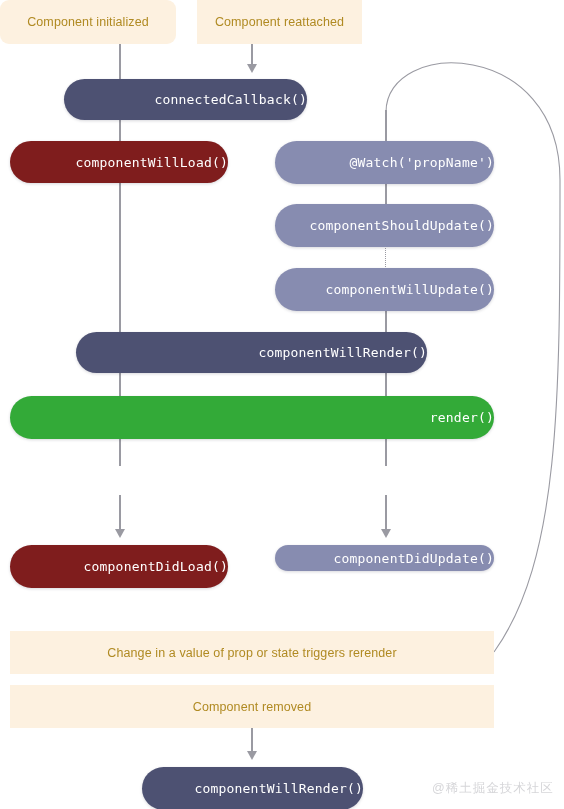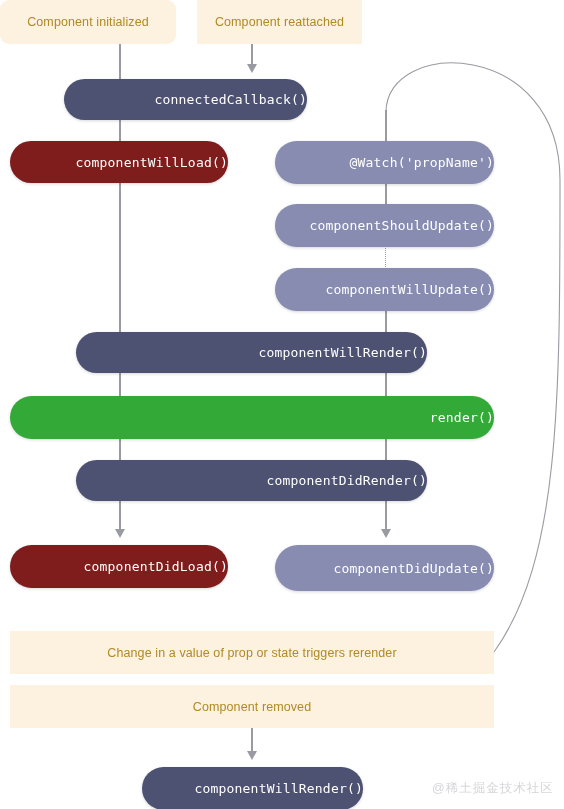--- a/index.html
+++ b/index.html
@@ -147,29 +147,26 @@
   </div>
 
   <div class="pill slate" style="left:76px; top:332px; width:351px; height:41px;">
     <span>componentWillRender()</span>
   </div>
 
   <div class="pill green" style="left:10px; top:396px; width:484px; height:43px;">
     <span>render()</span>
   </div>
 
-  <div class="pill slate" style="left:76px; top:460px; width:351px; height:41px;">
-    <span>componentDidRender()</span>
-  </div>
 
   <div class="pill dark" style="left:10px; top:545px; width:218px; height:43px;">
     <span>componentDidLoad()</span>
   </div>
 
-  <div class="pill lavender" style="left:275px; top:545px; width:219px; height:46px;">
+  <div class="pill lavender" style="left:275px; top:545px; width:219px; height:26px;">
     <span>componentDidUpdate()</span>
   </div>
 
   <div class="pill slate" style="left:142px; top:767px; width:221px; height:43px;">
     <span>componentWillRender()</span>
   </div>
 
   <div class="watermark" style="left:432px; top:780px;">@稀土掘金技术社区</div>
 
 </div>

